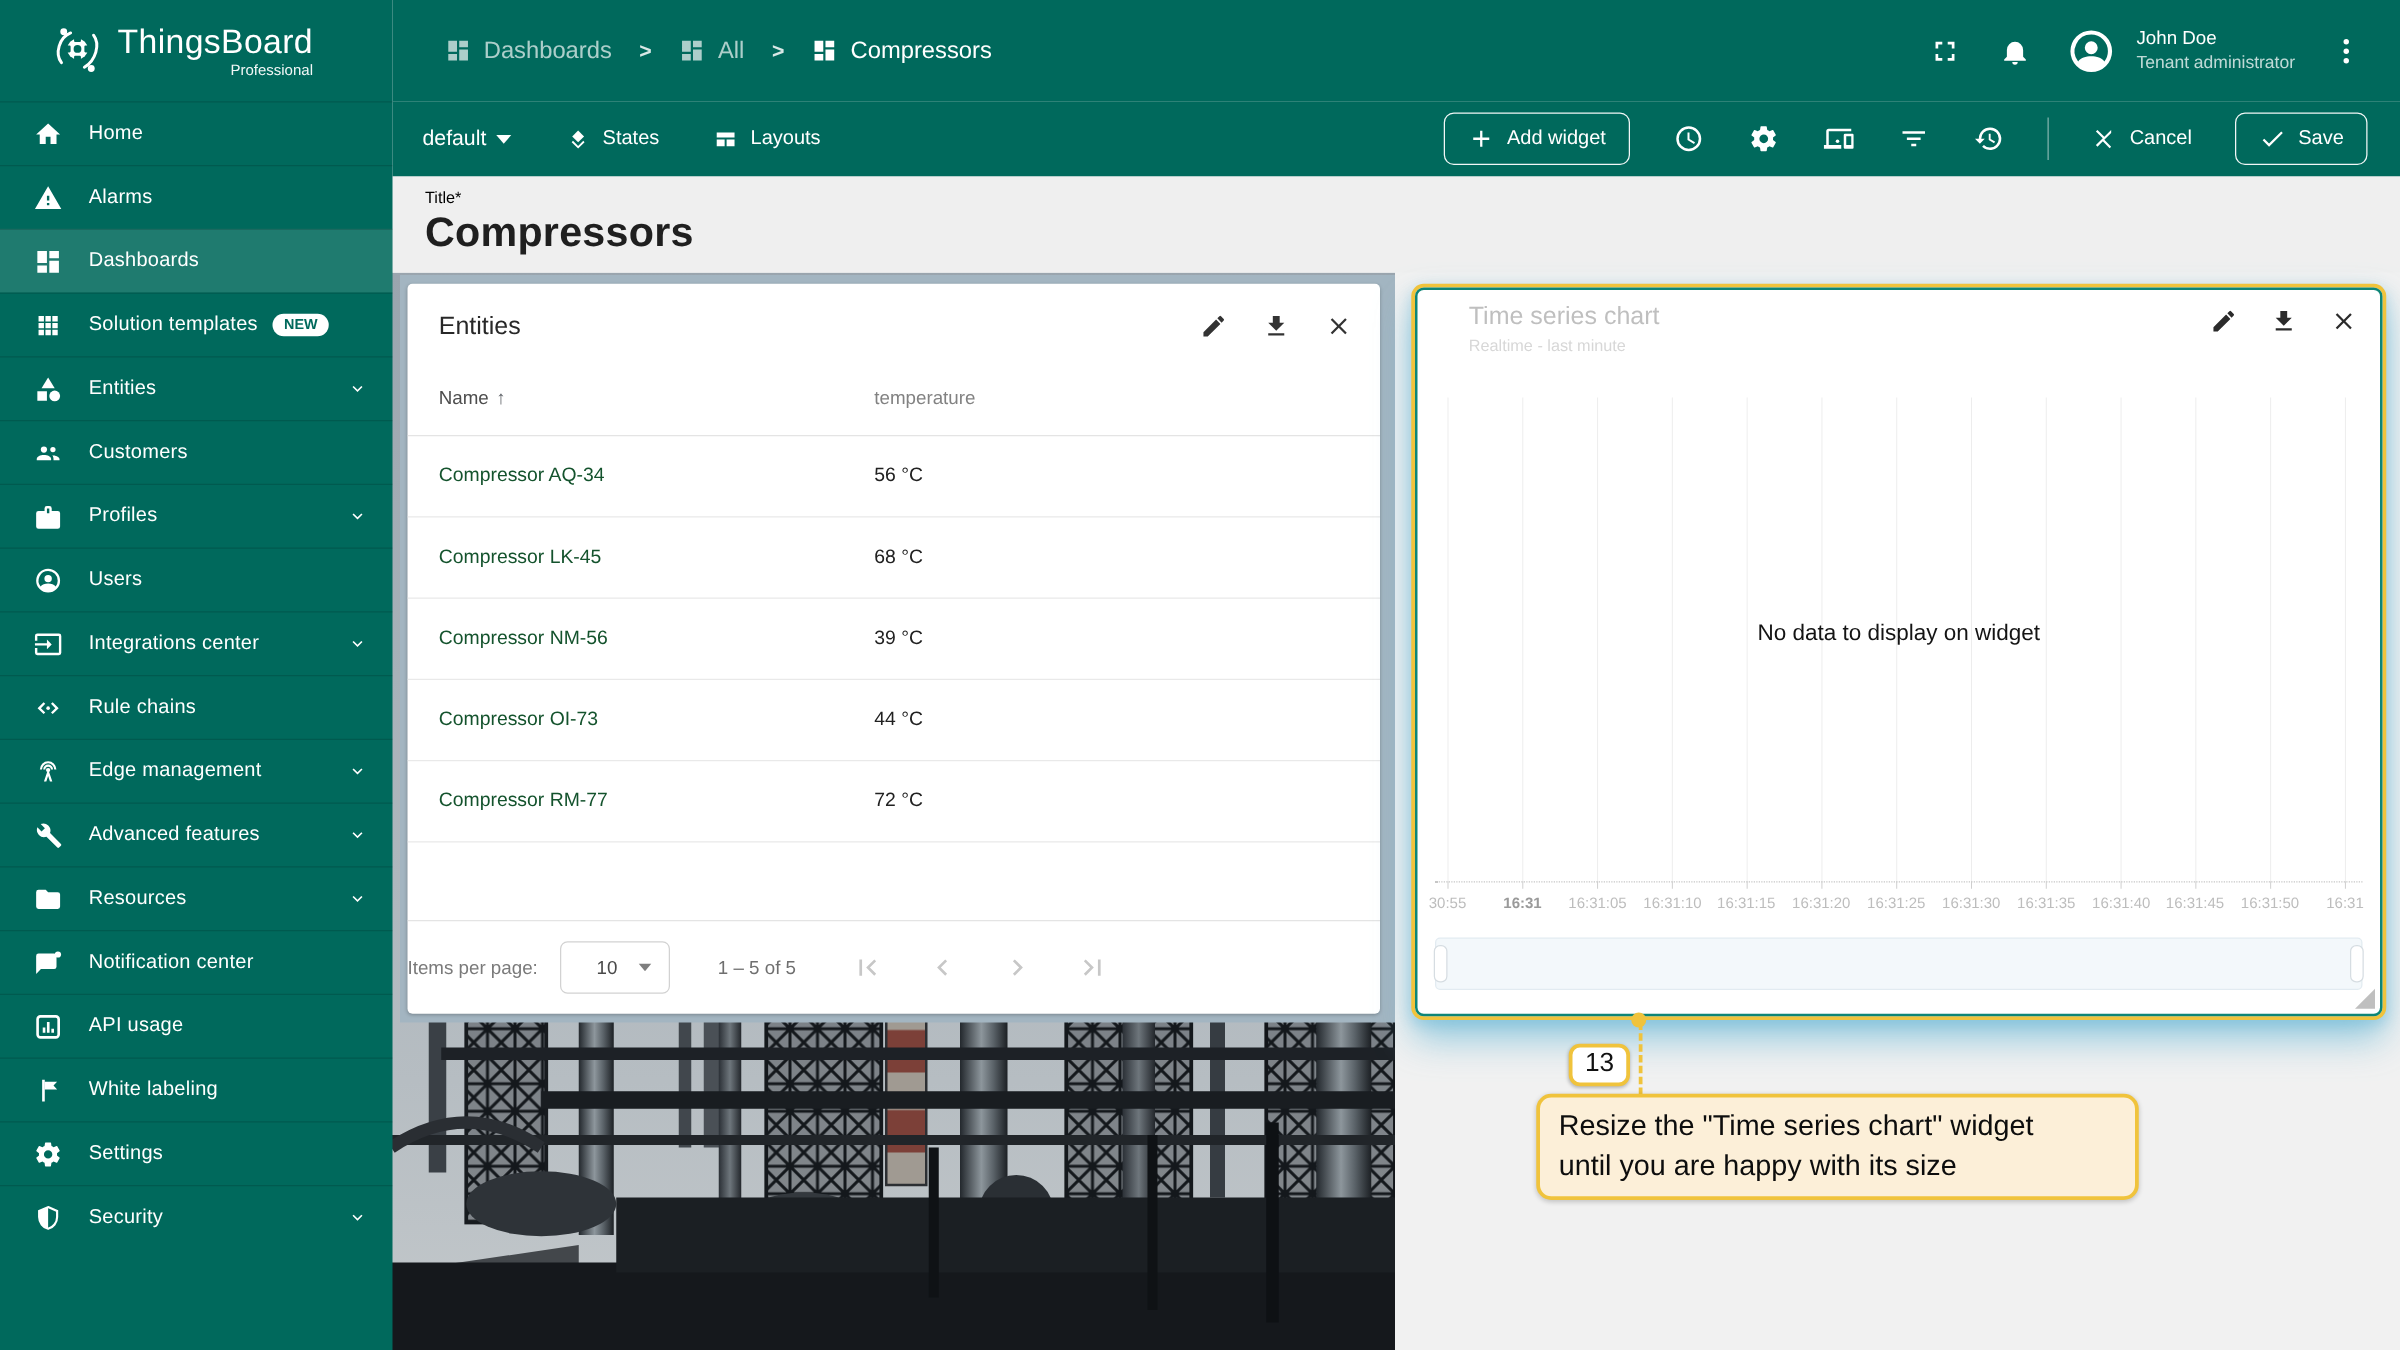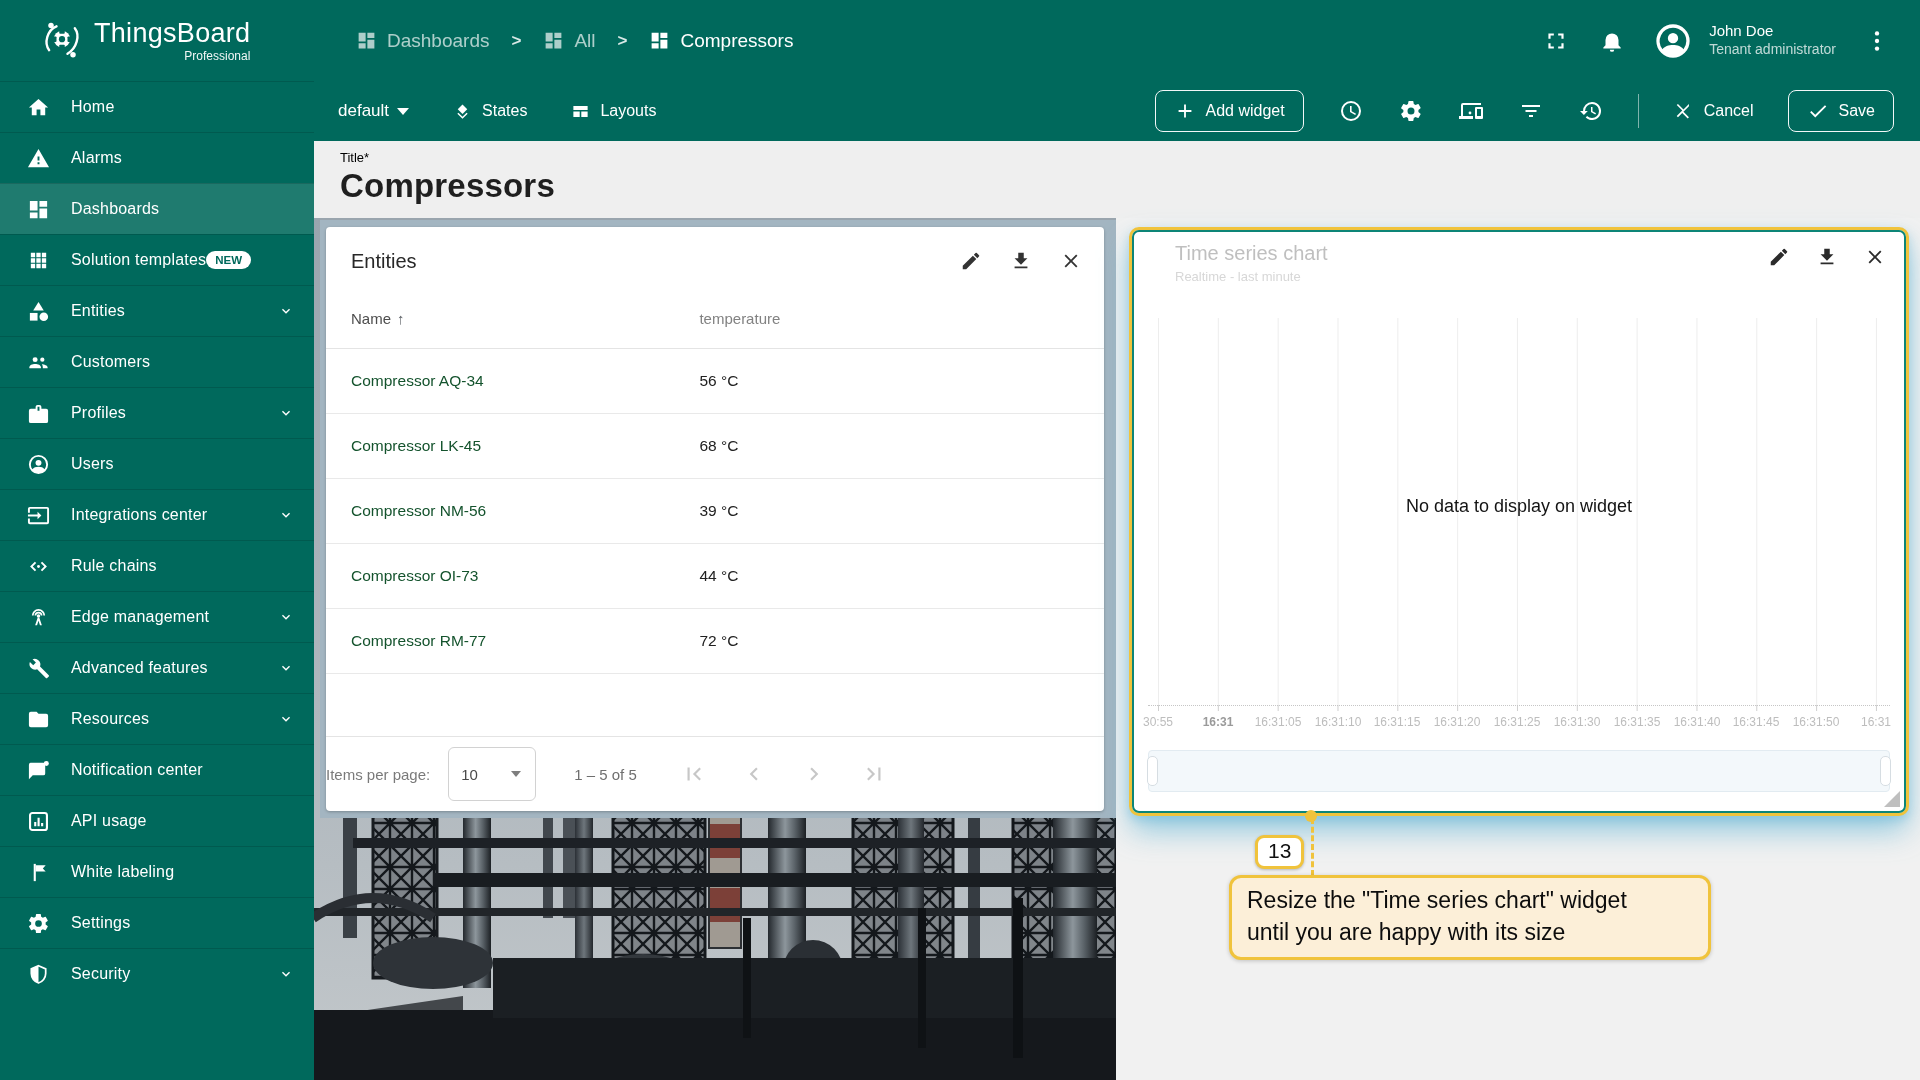--- a/index.html
+++ b/index.html
@@ -11,21 +11,21 @@
   .logo-row { height:81px; display:flex; align-items:center; padding-left:40px; }
   .logo-mark { width:44px; height:44px; margin-right:10px; }
   .brand-text { line-height:1; }
   .brand-name { font-size:27px; font-weight:400; letter-spacing:.3px; }
   .brand-sub { font-size:12px; text-align:right; margin-top:3px; opacity:.95; }
   .nav-item { height:51px; display:flex; align-items:center; padding:0 20px 0 27px; border-top:1px solid rgba(0,0,0,.14); cursor:pointer; position:relative; }
   .nav-item.active { background:rgba(255,255,255,.12); }
   .nav-icon { width:23px; height:23px; margin-right:21px; flex:0 0 23px; display:flex; align-items:center; }
   .nav-icon svg { width:23px; height:23px; fill:#fff; }
   .nav-label { font-size:16px; font-weight:500; letter-spacing:.2px; white-space:nowrap; }
-  .badge-new { background:#fff; color:#00695c; font-size:11.5px; font-weight:700; border-radius:10px; padding:3px 9px; }
+  .badge-new { background:#fff; color:#00695c; font-size:11.5px; font-weight:700; border-radius:10px; padding:3px 9px; margin-left:12px; }
   .chev { margin-left:auto; width:16px; height:16px; }
   .chev svg { width:16px; height:16px; fill:#fff; }
 
   
   .topbar { position:absolute; left:314px; top:0; width:1606px; height:81px; background:#00695c; color:#fff; display:flex; align-items:center; z-index:20; }
   .crumbs { display:flex; align-items:center; margin-left:42px; }
   .crumb { display:flex; align-items:center; gap:10px; font-size:19px; }
   .crumb.dim { opacity:.68; }
   .crumb svg { width:21px; height:21px; fill:#fff; }
   .crumb-sep { margin:0 22px; font-size:17px; font-weight:700; opacity:.85; }
@@ -72,21 +72,21 @@
   .tbl-head { height:60px; display:flex; align-items:center; border-bottom:1px solid #e4e4e4; font-size:15px; }
   .col-name { padding-left:25px; width:48%; color:#4d4d4d; font-weight:500; display:flex; align-items:center; gap:6px; }
   .sort-arrow { color:#5f6368; font-size:15px; }
   .col-temp { color:#828282; font-weight:500; }
   .tbl-row { height:65px; display:flex; align-items:center; border-bottom:1px solid #e9e9e9; font-size:15.5px; color:#212121; cursor:pointer; }
   .tbl-row .col-name { color:#14532d; font-weight:400; }
   .tbl-row .col-temp { color:#212121; font-weight:400; }
   .tbl-spacer { flex:1; }
   .ew-footer { height:75px; border-top:1px solid #e4e4e4; display:flex; align-items:center; justify-content:flex-start; padding-right:44px; color:#7a7a7a; font-size:15px; }
   .ipp-label { margin-right:18px; }
-  .select-box { width:88px; height:54px; border:1px solid #d2d2d2; border-radius:6px; display:flex; align-items:center; padding:0 14px 0 12px; color:#4a4a4a; cursor:pointer; margin-right:38px; }
+  .select-box { width:88px; height:42px; border:1px solid #d2d2d2; border-radius:6px; display:flex; align-items:center; padding:0 14px 0 28px; color:#4a4a4a; cursor:pointer; margin-right:38px; }
   .select-box .caret { margin-left:auto; width:0; height:0; border-left:5.5px solid transparent; border-right:5.5px solid transparent; border-top:6.5px solid #7e7e7e; }
   .range-label { margin-right:44px; color:#6f6f6f; }
   .pg-icons { display:flex; gap:34px; }
   .pg-btn { width:26px; height:26px; cursor:default; }
   .pg-btn svg { width:26px; height:26px; fill:#c7c7c7; }
 
   
   .ts-widget { position:absolute; left:815px; top:9px; width:780px; height:589px; border:3px solid #f0c33c; border-radius:10px; background:#fff; box-shadow:0 16px 30px -2px rgba(110,185,215,.75), 0 4px 10px rgba(120,190,220,.45); z-index:6; }
   .ts-inner { position:absolute; inset:0; border:2px solid #0d8577; border-radius:7px; background:#fff; overflow:hidden; }
   .ts-header { position:absolute; left:20px; top:10px;margin-left:21px; }

